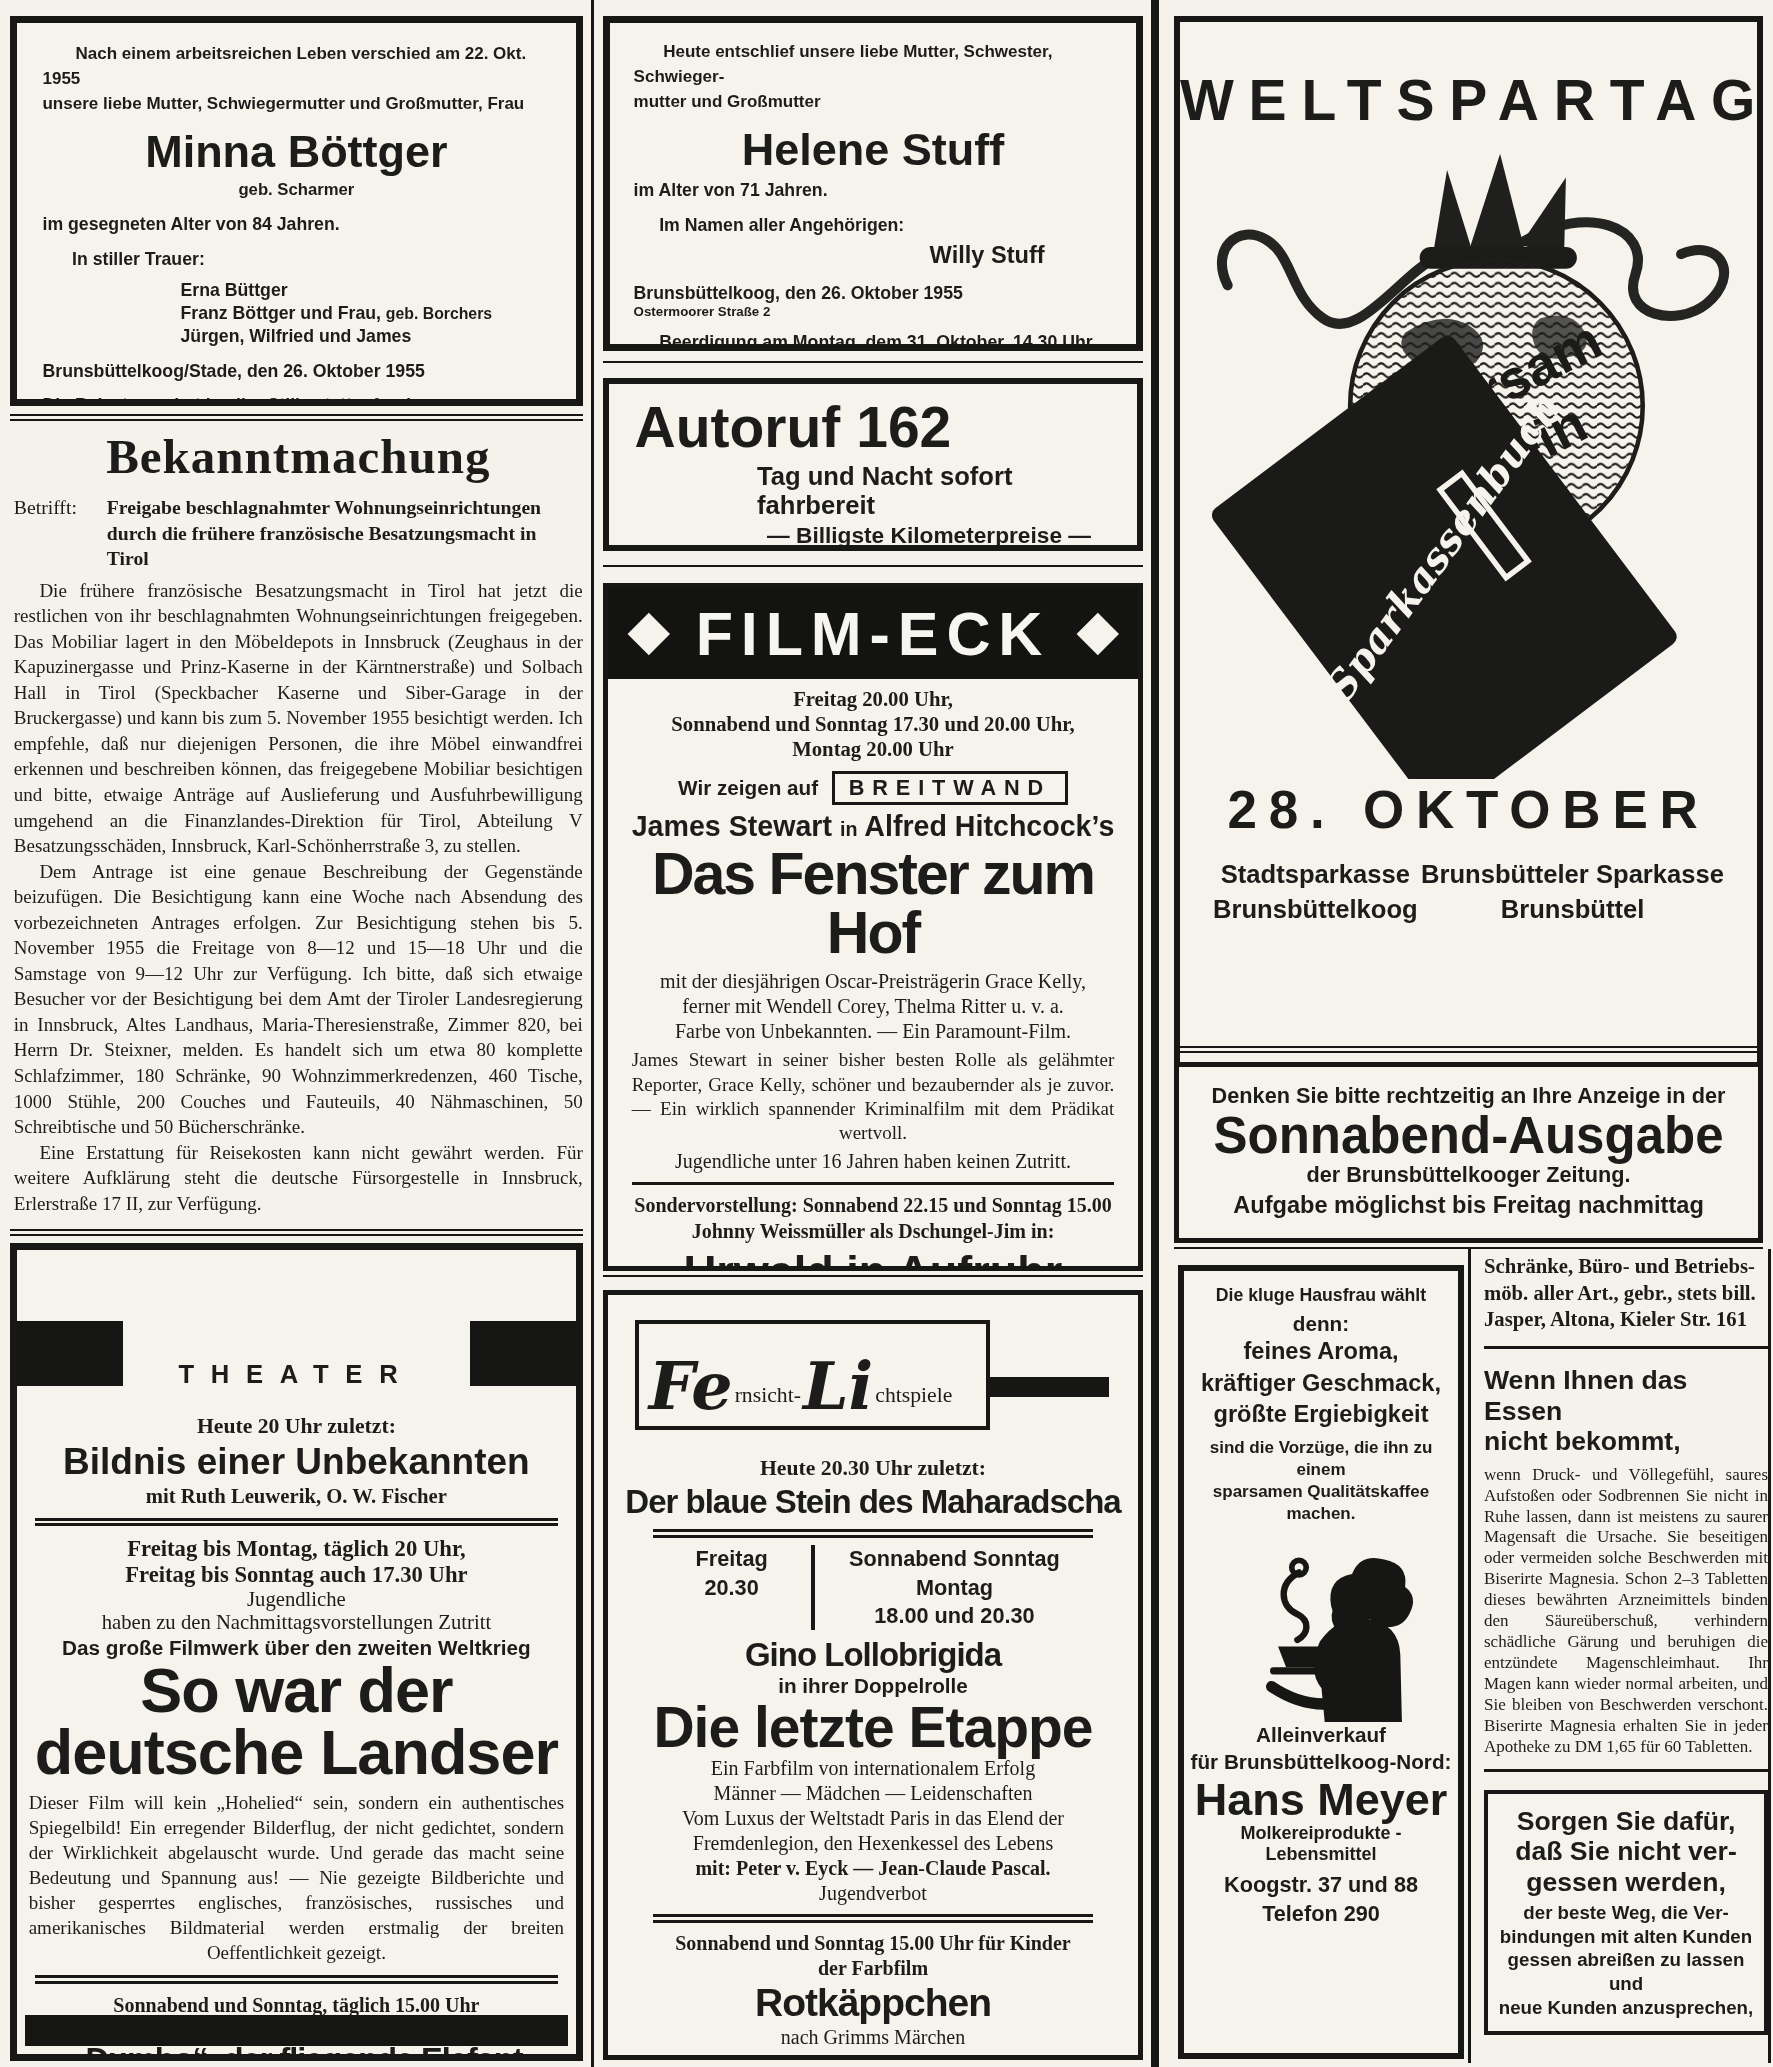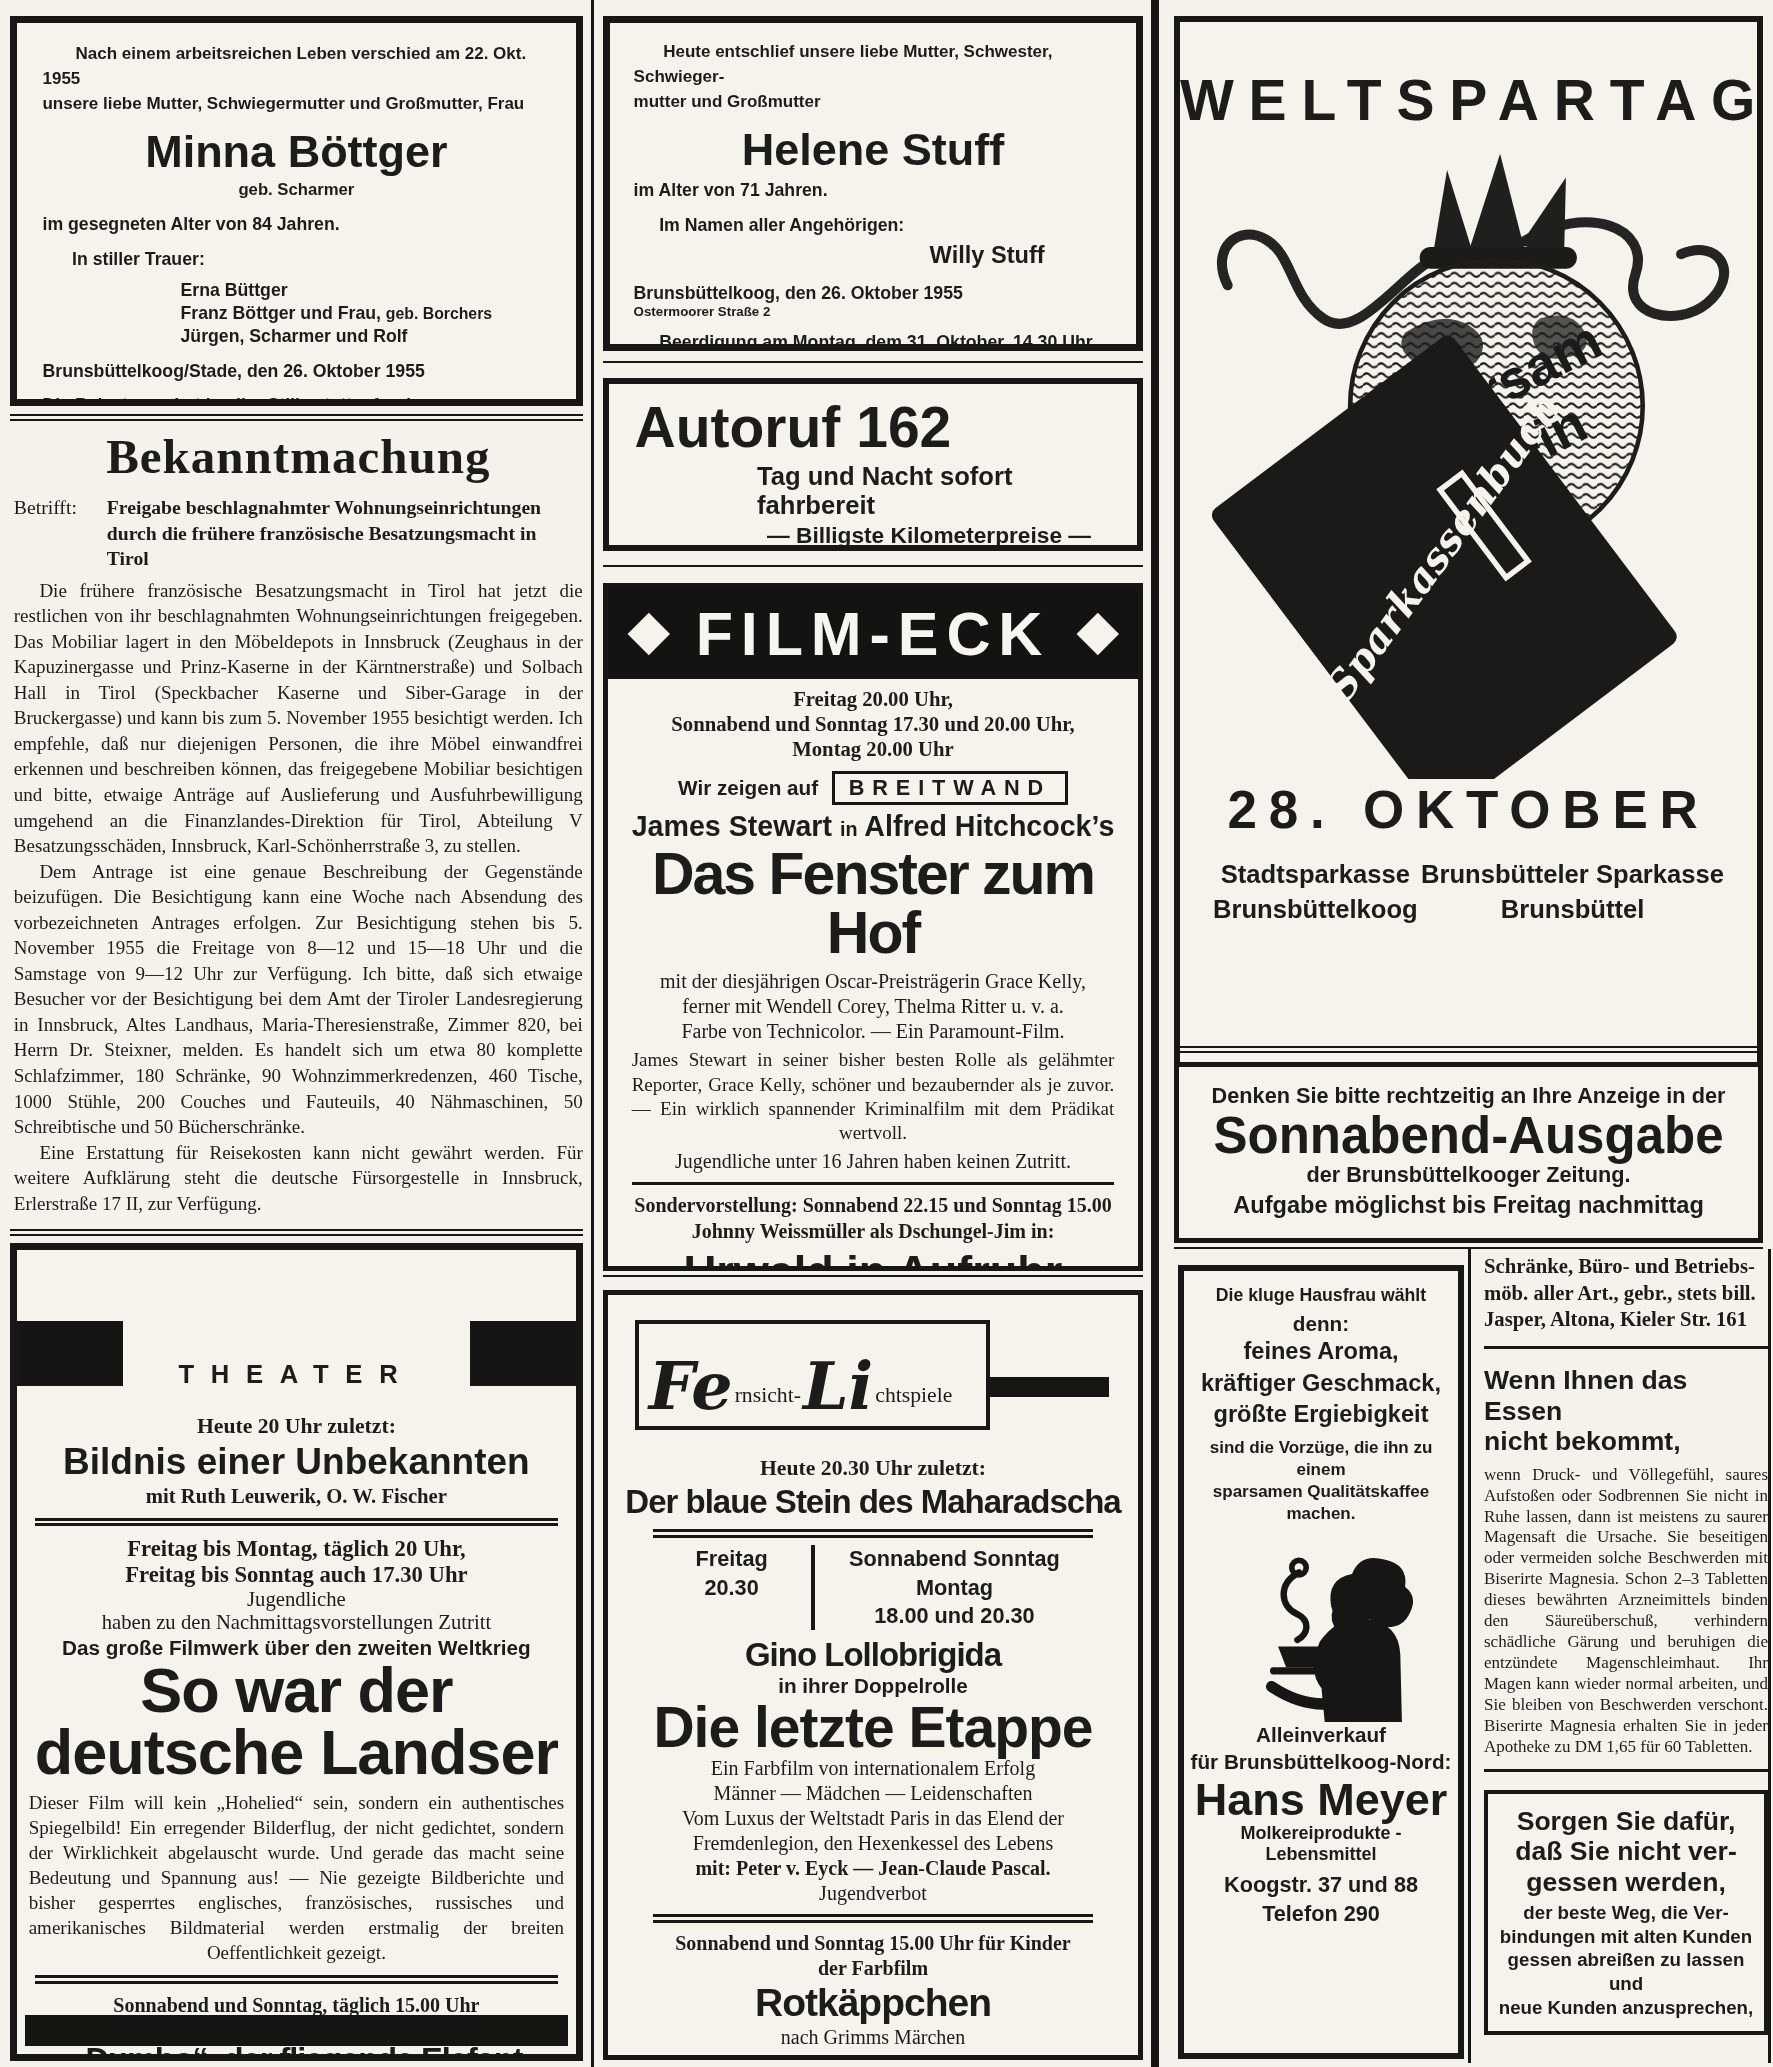--- a/index.html
+++ b/index.html
@@ -127,21 +127,21 @@
 
   <div class="box" style="left:9.9px; top:15.8px; width:573px; height:390px; padding:19.7px 25.6px;">
     <div class="ob-intro" style="text-indent:33px;">Nach einem arbeitsreichen Leben verschied am 22. Okt. 1955</div>
     <div class="ob-intro">unsere liebe Mutter, Schwiegermutter und Großmutter, Frau</div>
     <div class="ob-name">Minna Böttger</div>
     <div class="ob-sub">geb. Scharmer</div>
     <div class="ob-line">im gesegneten Alter von 84 Jahren.</div>
     <div class="ob-line" style="margin-left:29.6px;">In stiller Trauer:</div>
     <div class="ob-line" style="margin:9.9px 0 0 138px;">Erna Büttger</div>
     <div class="ob-line" style="margin:2px 0 0 138px;"><span>Franz Böttger und Frau,</span> <span style="font-weight:bold; font-size:15.8px;">geb. Borchers</span></div>
-    <div class="ob-line" style="margin:2px 0 0 138px;">Jürgen, Scharmer und Rolf</div>
+    <div class="ob-line" style="margin:2px 0 0 138px;">Jürgen, Wilfried und James</div>
     <div class="ob-line">Brunsbüttelkoog/Stade, den 26. Oktober 1955</div>
     <div class="ob-line">Die Beisetzung hat in aller Stille stattgefunden.</div>
   </div>
 
   <div class="hrule2" style="left:9.9px; top:414px; width:573px;"></div>
 
   <div class="abs" style="left:13.8px; top:428px; width:569px; height:794px; overflow:hidden;">
     <div class="bk-title">Bekanntmachung</div>
     <div class="betrifft">
       <span class="lab">Betrifft:</span>
@@ -215,21 +215,21 @@
       <div class="fe-time">Sonnabend und Sonntag 17.30 und 20.00 Uhr,</div>
       <div class="fe-time">Montag 20.00 Uhr</div>
       <div class="fe-wide">
         <span class="lab">Wir zeigen auf</span>
         <span class="bw">BREITWAND</span>
       </div>
       <div class="fe-stars"><span>James Stewart</span> <span class="in">in</span> <span>Alfred Hitchcock’s</span></div>
       <div class="fe-big display">Das Fenster zum Hof</div>
       <div class="fe-cast">mit der diesjährigen Oscar-Preisträgerin Grace Kelly,</div>
       <div class="fe-cast">ferner mit Wendell Corey, Thelma Ritter u. v. a.</div>
-      <div class="fe-cast">Farbe von Technicolor. — Ein Paramount-Film.</div>
+      <div class="fe-cast">Farbe von Unbekannten. — Ein Paramount-Film.</div>
       <p class="fe-desc">James Stewart in seiner bisher besten Rolle als gelähmter Reporter, Grace Kelly, schöner und bezaubernder als je zuvor. — Ein wirklich spannender Kriminalfilm mit dem Prädikat wertvoll.</p>
       <div class="fe-cast" style="margin-top:3.9px;">Jugendliche unter 16 Jahren haben keinen Zutritt.</div>
       <div class="rule1"></div>
       <div class="fe-special">Sondervorstellung: Sonnabend 22.15 und Sonntag 15.00</div>
       <div class="fe-special">Johnny Weissmüller als Dschungel-Jim in:</div>
       <div class="fe-title2 display">Urwald in Aufruhr</div>
 
     </div>
   </div>
 

